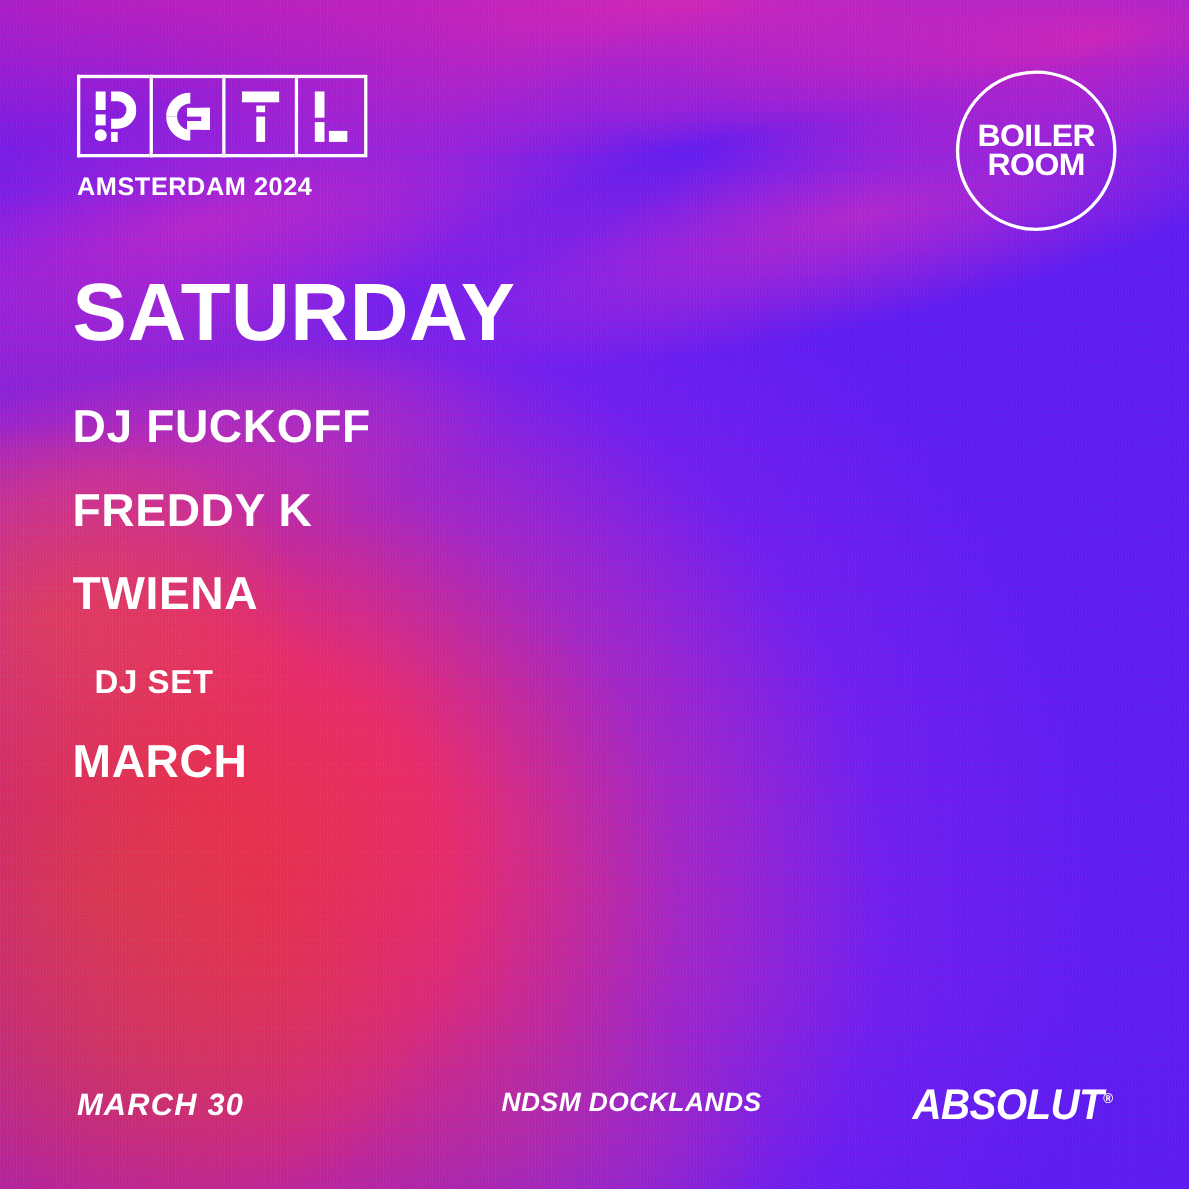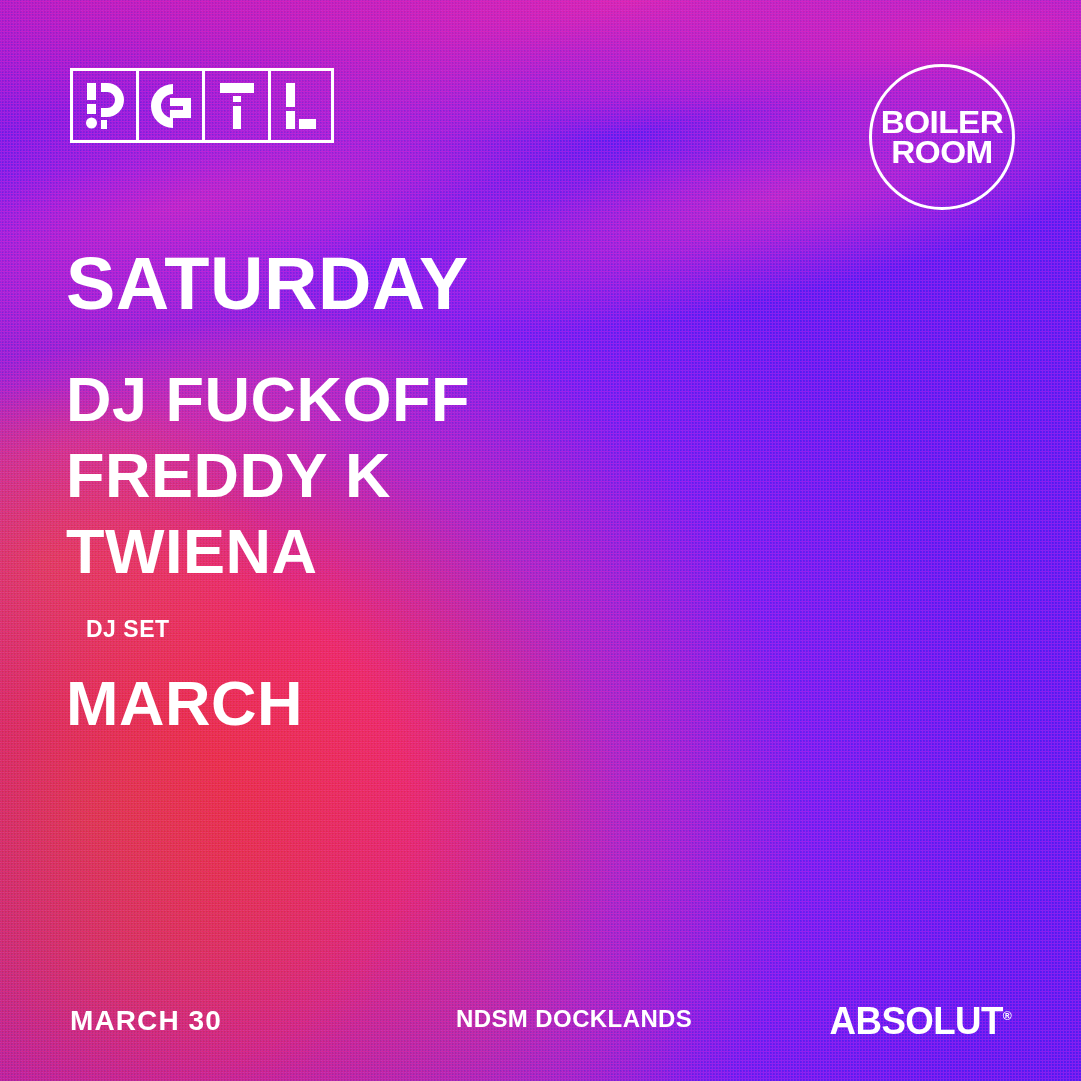--- a/index.html
+++ b/index.html
@@ -99,48 +99,49 @@
     width:146px; height:146px;
   }
   .br-ring {
     position:absolute; inset:0;
     border:3px solid #fff; border-radius:50%;
   }
   .br-text {
     position:absolute; left:50%; top:50%;
     transform:translate(-50%,-50%);
     text-align:center; width:168px;
-    font-weight:900; font-size:32px; line-height:.94;
+    font-weight:900; font-size:28px; line-height:.94;
     letter-spacing:-.5px;
     font-stretch:condensed;
   }
   .br-text span { display:block; transform:scaleX(1.04); }
 
   
   .day {
     position:absolute; left:66px; top:247px;
     font-size:74px; line-height:1;
   }
   .lineup { position:absolute; left:66px; top:366px; width:960px; }
   .act {
     display:flex; align-items:flex-start;
     height:76px;
     line-height:1;
   }
-  .act-name { font-size:63px; line-height:1.07; }
+  .act-name { font-size:42px; line-height:1.07; }
   .act-tag {
-    font-size:23px; line-height:1;
-    margin-left:20px; margin-top:24px;
+    font-size:30px; line-height:1;
+    margin-left:20px; margin-top:12px;
     letter-spacing:.5px;
   }
 
   
   .footer {
-    position:absolute; left:0; right:0; bottom:42px;
+    position:absolute; left:0; right:0; bottom:58px;
     height:34px;
+    font-style:italic;
   }
   .f-date {
     position:absolute; left:70px; top:0;
     font-size:28px; font-weight:700; letter-spacing:1.1px;
   }
   .f-venue {
     position:absolute; left:456px; top:0;
     font-size:24px; font-weight:700; letter-spacing:.4px;
   }
   .f-sponsor {
@@ -218,20 +219,21 @@
 
         <div class="dgtl-cell">
           <svg width="30" height="46" viewBox="0 0 30 46">
             <rect x="0" y="0" width="9" height="24" fill="#fff"></rect>
             <rect x="0" y="28" width="9" height="18" fill="#fff"></rect>
             <rect x="13" y="36" width="17" height="10" fill="#fff"></rect>
           </svg>
         </div>
 
       </div>
+      <div class="dgtl-sub stencil">AMSTERDAM 2024</div>
     </div>
 
     
     <div class="br-logo">
       <div class="br-ring"></div>
       <div class="br-text">
         <span>BOILER</span>
         <span>ROOM</span>
       </div>
     </div>

